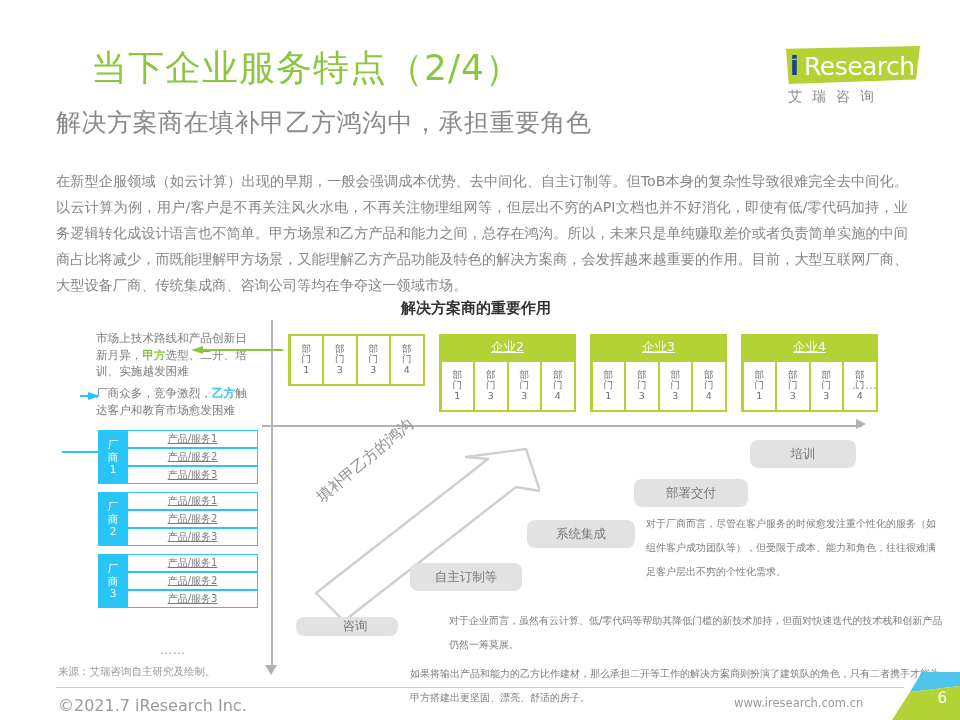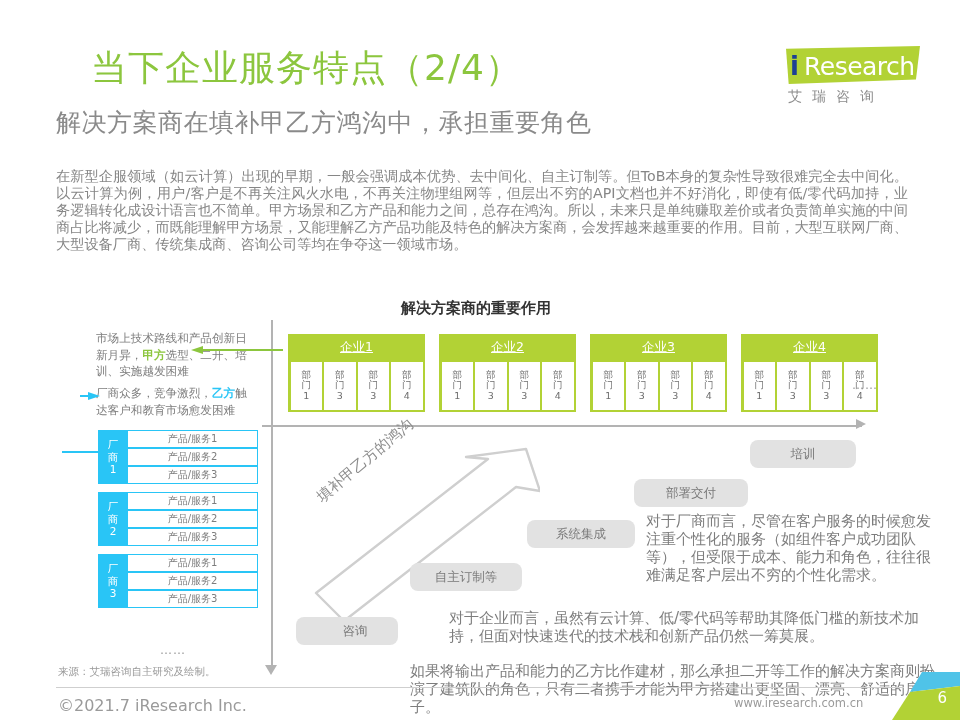--- a/index.html
+++ b/index.html
@@ -41,21 +41,21 @@
     font-weight:400; letter-spacing:-0.5px; line-height:1.2;
   }
   #logo-cn {
     position:absolute; left:28px; top:44px; font-size:14px; color:#8c8c8c;
     letter-spacing:10px;
   }
 
   
   #intro {
     position:absolute; left:56px; top:168px; width:852px;
-    font-size:14.2px; line-height:17px; color:#868686;
+    font-size:14.2px; line-height:26px; color:#868686;
     text-align:justify; letter-spacing:0px;
   }
 
   
   #fig-title {
     position:absolute; left:0; right:8px; top:299px;
     text-align:center; font-size:15px; font-weight:700; color:#333333;
   }
 
   
@@ -107,21 +107,21 @@
   }
 
   
   #vendor-panel { position:absolute; left:98px; top:430px; width:160px; }
   .vendor { display:flex; margin-bottom:8px; }
   .vendor-tag {
     width:30px; background:#29c5f6; color:#ffffff;
     display:flex; flex-direction:column; align-items:center; justify-content:center;
     font-size:10.5px; line-height:12.5px;
   }
-  .vendor-items { flex:1; }
+  .vendor-items { flex:1;text-decoration:underline; }
   .vendor-item {
     height:18px; border:1px solid #29c5f6; border-left:none;
     display:flex; align-items:center; justify-content:center;
     font-size:10px; color:#7d7d7d; background:#ffffff; margin-bottom:0px;
   }
   #vendor-ellipsis {
     position:absolute; left:160px; top:643px;
     font-size:12px; color:#9b9b9b; letter-spacing:1px;
   }
   #vendor-connector {
@@ -136,28 +136,28 @@
     transform:rotate(-40deg); transform-origin:left top; white-space:nowrap;
   }
 
   
   .gbox {
     position:absolute; background:#e2e2e2; color:#7a7a7a;
     display:flex; align-items:center; justify-content:center;
     font-size:12.5px;
     border-radius:8px;
   }
-  #gbox-0 { left:296px; top:617px; width:102px; height:28px;padding-left:16px; }
+  #gbox-0 { left:296px; top:617px; width:102px; height:19px;padding-left:16px; }
   #gbox-1 { left:410px; top:563px; width:112px; height:28px; }
   #gbox-2 { left:527px; top:520px; width:108px; height:28px; }
   #gbox-3 { left:634px; top:479px; width:114px; height:28px; }
   #gbox-4 { left:750px; top:440px; width:106px; height:28px; }
 
   
-  .expl { position:absolute; font-size:15px; line-height:18px; color:#7d7d7d; }
+  .expl { position:absolute; font-size:10px; line-height:24px; color:#7d7d7d; }
   #expl-1 { left:646px; top:512px; width:296px; }
   #expl-2 { left:449px; top:580px; width:494px;margin-top:29px; }
   #expl-3 { left:410px; top:623px; width:534px;margin-top:39px; }
 
   
   #source {
     position:absolute; left:58px; top:665px; font-size:10.5px; color:#999999;
   }
   #footer-rule {
     position:absolute; left:56px; top:687px; width:848px; height:1px; background:#cfcfcf;
@@ -206,23 +206,20 @@
 <div class="note" id="note-b">
   <span>厂商众多，竞争激烈，</span><span class="hl-blue">乙方</span><span>触达客户和教育市场愈发困难</span>
 </div>
 <svg id="arrow-b" viewBox="0 0 20 8">
   <line x1="0" y1="4" x2="10" y2="4" stroke="#29c5f6" stroke-width="2"></line>
   <polygon points="20,4 8,0 8,8" fill="#29c5f6"></polygon>
 </svg>
 
 <div id="ent-row">
   <div class="ent">
-    <div class="ent-head">
-        <span>企业1</span>
-      </div>
     <div class="ent-depts">
       <div class="dept">
           <div>部</div>
           <div>门</div>
           <div>1</div>
         </div>
       <div class="dept">
           <div>部</div>
           <div>门</div>
           <div>3</div>

